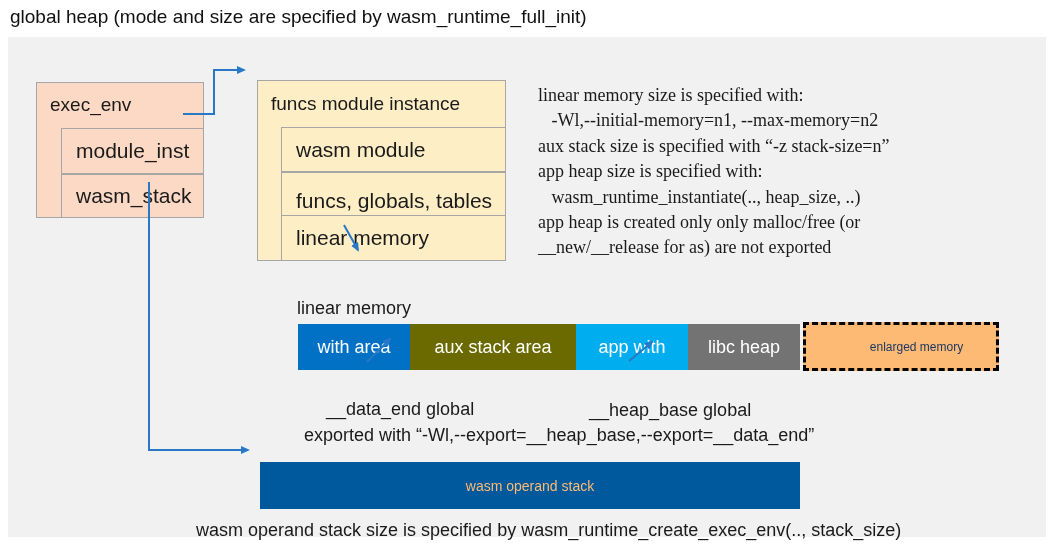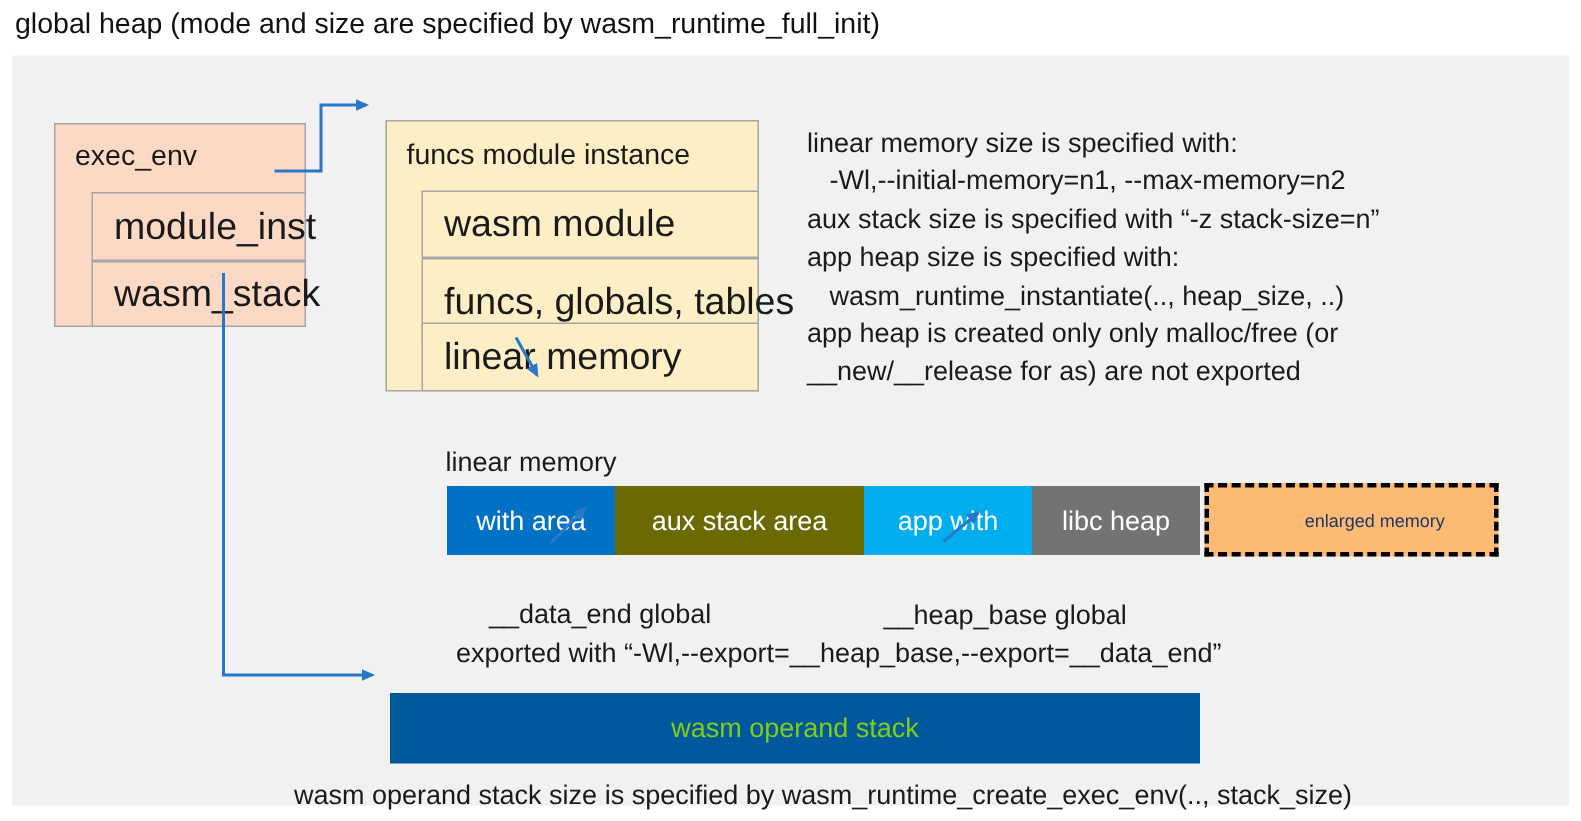--- a/index.html
+++ b/index.html
@@ -24,21 +24,21 @@
   }
   #canvas {
     position: absolute;
     left: 8px; top: 37px;
     width: 1038px; height: 500px;
     background: #f1f1f1;
   }
   .box {
     position: absolute;
     border: 1px solid #a6a6a6;
-    font-size: 25px;
+    font-size: 21px;
     display: flex;
     align-items: center;
   }
   .box .lbl { padding-left: 14px; white-space: nowrap; }
   .salmon { background: #fcd9c4; }
   .cream  { background: #fdeec5; }
   .hdr-lbl {
     position: absolute;
     font-size: 19px;
     white-space: nowrap;
@@ -53,20 +53,21 @@
   #mod-inst-title   { left: 263px; top: 56px; }
   #wasm-module-row  { left: 273px; top: 90px;  width: 225px; height: 45px; }
   #funcs-row        { left: 273px; top: 135px; width: 225px; height: 58px; }
   #linmem-row       { left: 273px; top: 178px; width: 225px; height: 46px; }
   
   #info-block {
     position: absolute;
     left: 530px; top: 46px;
     font-size: 18px;
     line-height: 25.4px;
+    font-family: Liberation Serif, serif;
   }
   #info-block div { white-space: pre; }
   
   #linmem-label {
     position: absolute;
     left: 289px; top: 261px;
     font-size: 18px;
   }
   .seg {
     position: absolute;
@@ -99,22 +100,22 @@
   }
   #data-end-label  { left: 318px; top: 362px; }
   #heap-base-label { left: 581px; top: 363px; }
   #exported-label  { left: 296px; top: 388px; }
   
   #operand-stack-bar {
     position: absolute;
     left: 252px; top: 425px;
     width: 540px; height: 47px;
     display: flex; align-items: center; justify-content: center;
-    color: #84cc16;
-    font-size: 18px;
+    color: #fdba74;
+    font-size: 14px;
   }
   #footer-block {
     position: absolute;
     left: 188px; top: 480px;
     font-size: 18px;
     line-height: 26px;
   }
   #footer-block div { white-space: pre; }
   #arrow-layer {
     position: absolute;

